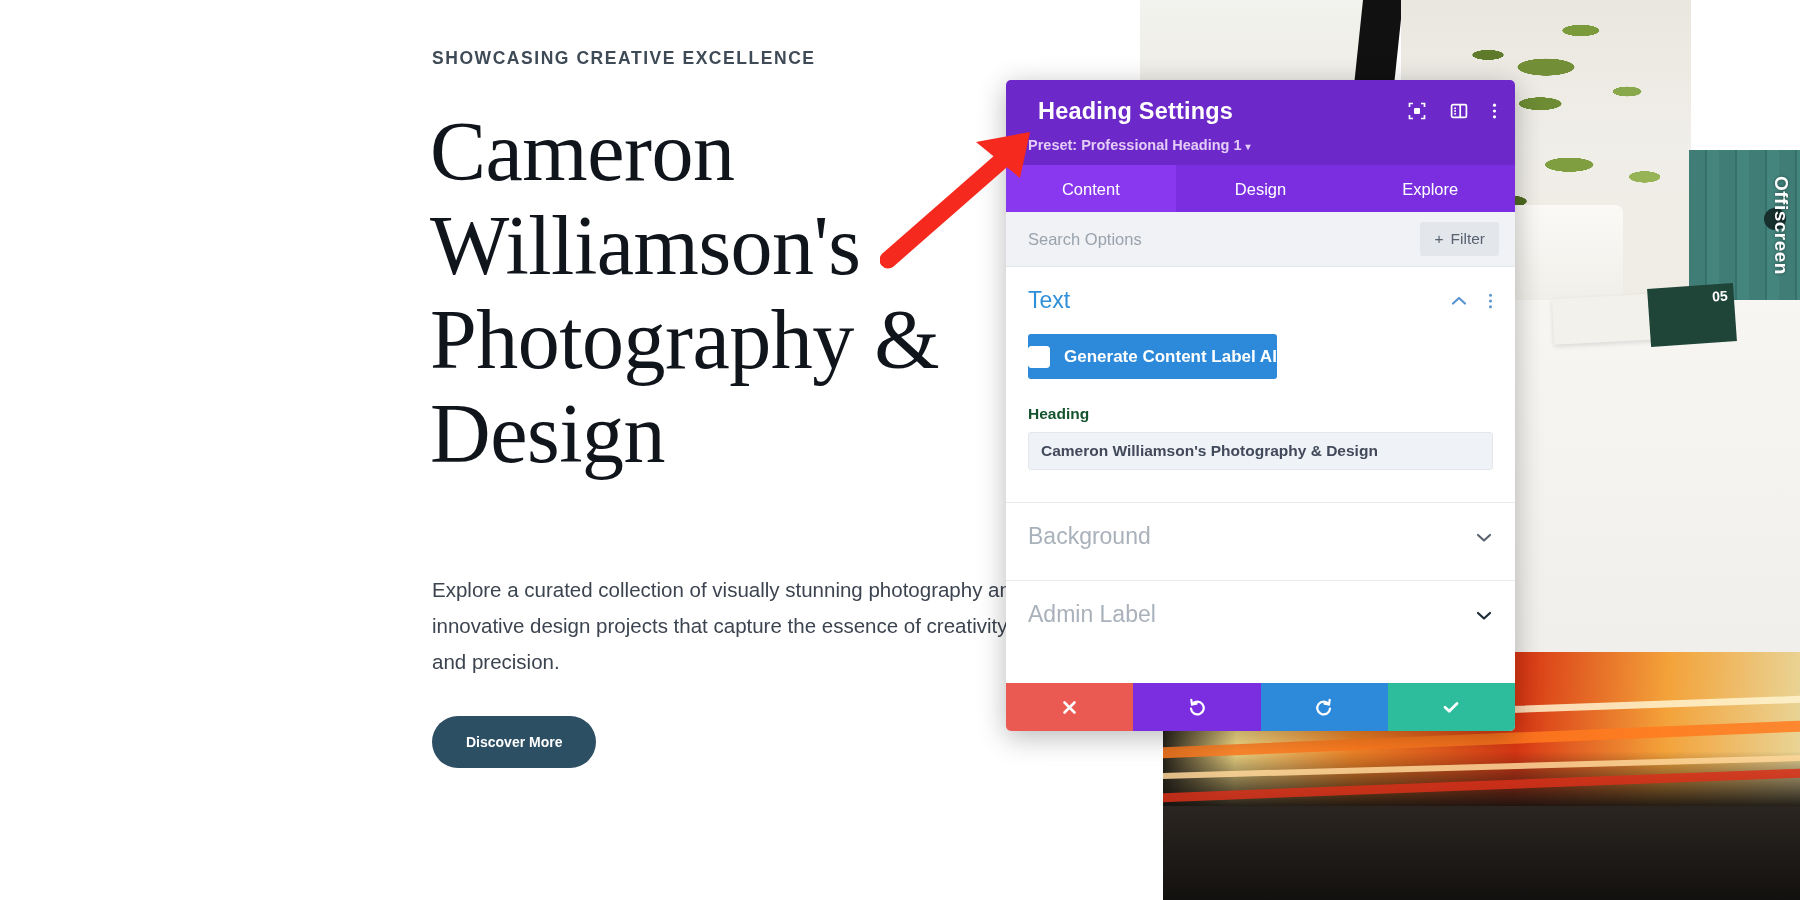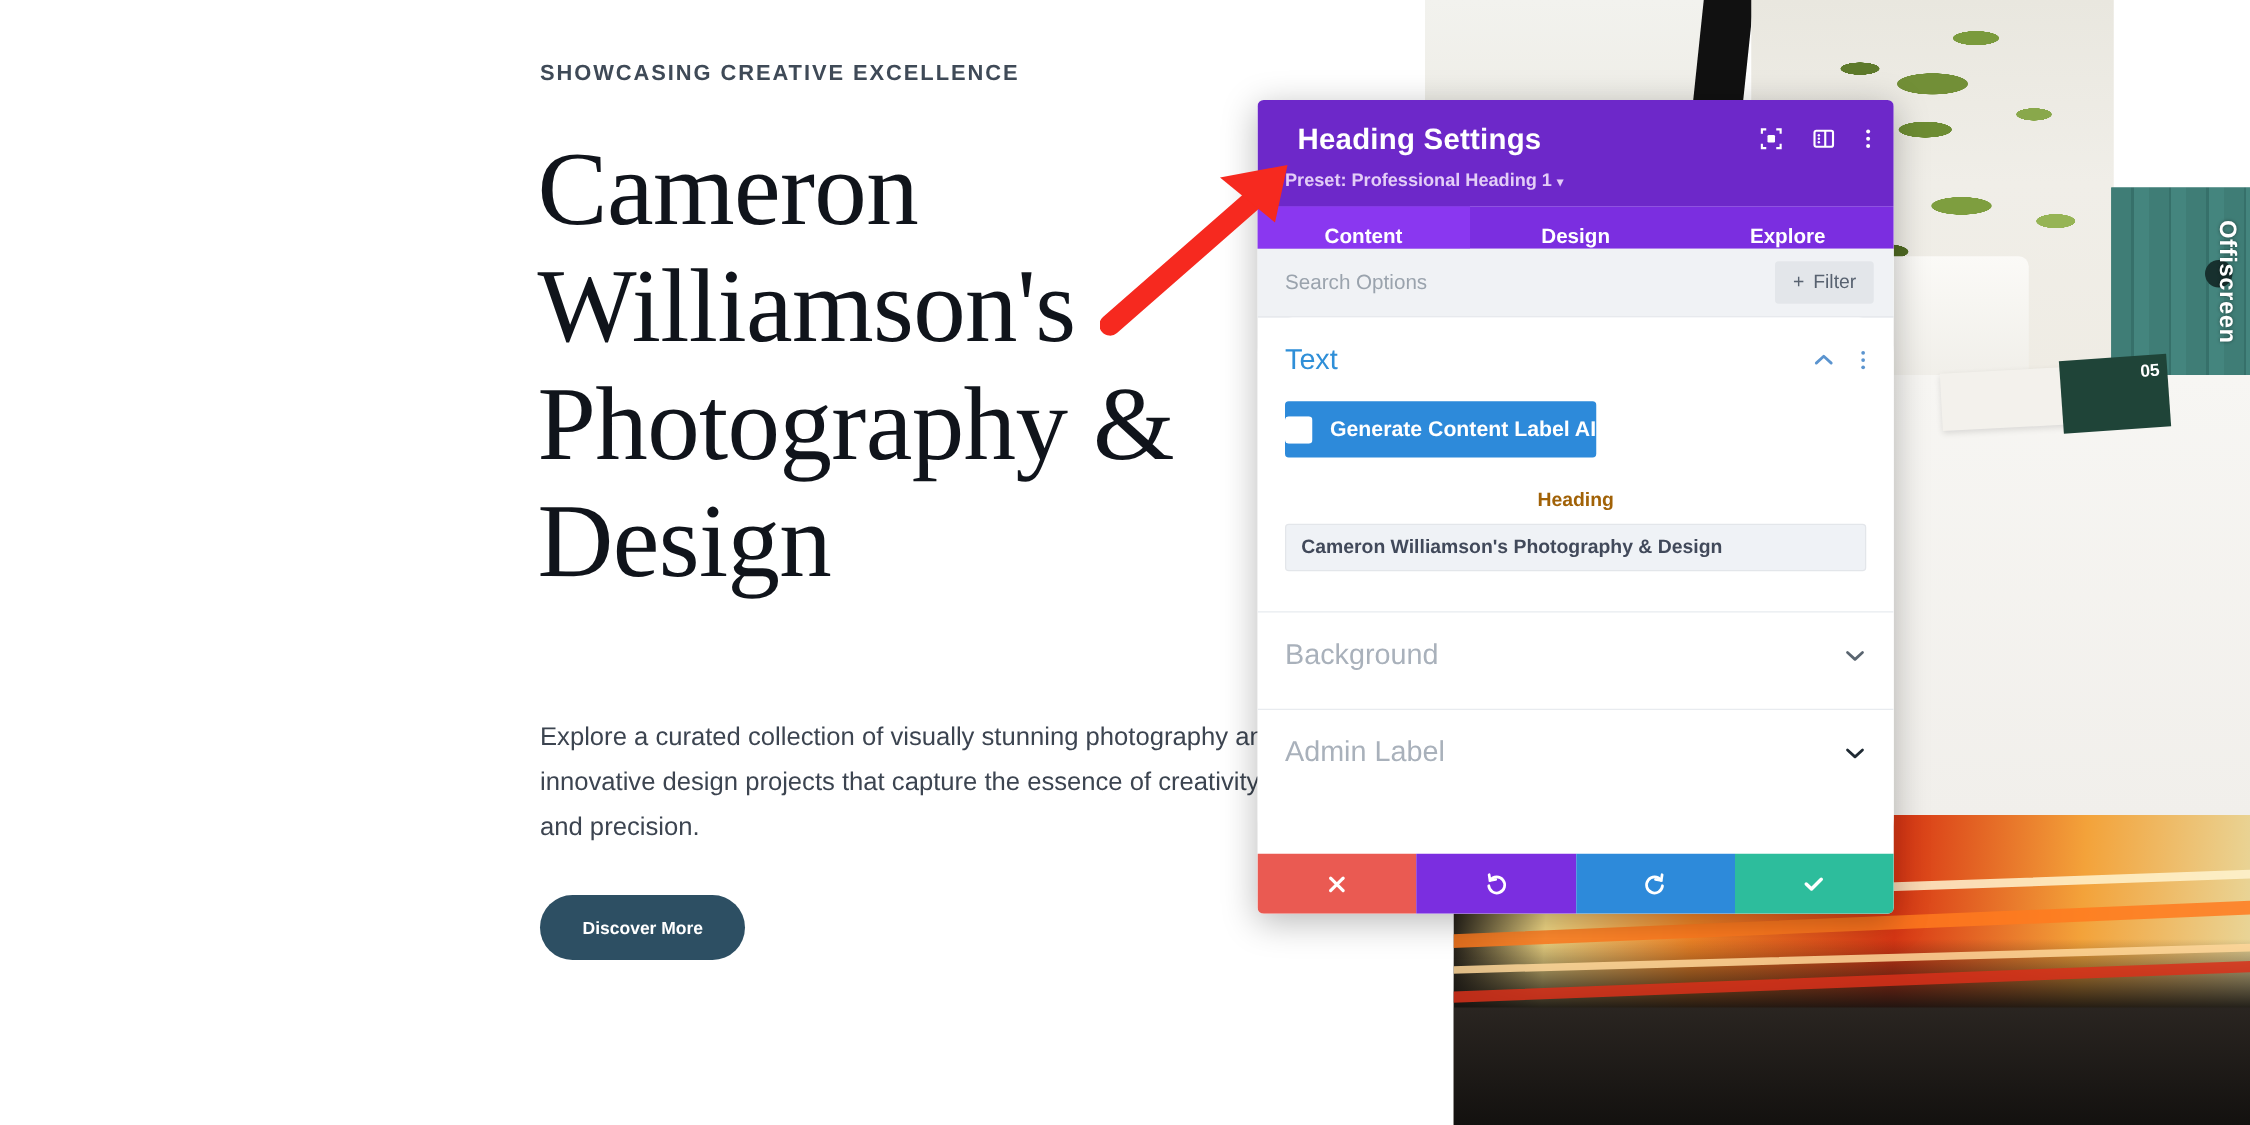--- a/index.html
+++ b/index.html
@@ -155,41 +155,41 @@
   }
   .m-head{ background:#6d28c9; padding:18px 22px 12px 22px; position:relative; flex:none; }
   .m-title{ color:#fff; font-size:23.5px; font-weight:700; letter-spacing:.2px;margin-left:10px; }
   .m-preset{ color:#e3cdf7; font-size:14.5px; font-weight:700; margin-top:12px; cursor:pointer; }
   .m-preset .caret{ font-size:10px; margin-left:4px; }
   .m-head-icons{ position:absolute; right:18px; top:22px; display:flex; align-items:center; gap:24px; }
   .ic{ cursor:pointer; display:flex; align-items:center; justify-content:center; }
 
   .m-tabs{ background:#7b2ee0; display:flex; flex:none; }
   .m-tab{
-    flex:1; text-align:center; padding:15px 0 0 0;
-    color:#fff; font-size:16.5px; font-weight:700; cursor:pointer;
+    flex:1; text-align:center; padding:15px 0 13px 0;
+    color:#fff; font-size:16.5px; font-weight:400; cursor:pointer;
   }
   .m-tab.active{ background:#8a37f0; }
 
   .m-search{
     background:#f0f2f5; display:flex; align-items:center; flex:none;
     padding:10px 16px 10px 22px; border-bottom:1px solid #e3e6ea;justify-content:flex-end;
   }
   .m-search-input{
     flex:1; border:none; outline:none; background:transparent;
     font-family:"Liberation Sans", sans-serif; font-size:16.5px; color:#3c4450;
   }
   .m-search-input::placeholder{ color:#9aa3ad; }
   .m-filter{
     background:#e3e6ea; color:#586270; border:none; border-radius:3px;
     padding:8px 14px; font-size:15.5px; font-family:"Liberation Sans", sans-serif;
     cursor:pointer; white-space:nowrap; display:flex; align-items:center; gap:7px;
   }
 
-  .m-body{ flex:1; overflow:hidden; background:#fff;border-radius:28px; }
+  .m-body{ flex:1; overflow:hidden; background:#fff; }
 
   .sec-head{
     display:flex; align-items:center; padding:20px 22px 16px 22px; cursor:pointer;
   }
   .sec-title{ flex:1; font-size:23px; color:#2f8fd8; font-weight:400; }
   .sec-title.collapsed{ color:#a9b1bb; }
   .sec-icons{ display:flex; align-items:center; gap:20px; }
 
   .ai-btn{
     display:flex; align-items:center; justify-content:center; gap:14px;
@@ -200,21 +200,21 @@
   }
   .ai-badge{
     width:22px; height:22px; border-radius:3px; background:#fff;
     display:flex; align-items:center; justify-content:center;
     font-size:11px; font-weight:700;
     background-image:linear-gradient(135deg,#2d8ada,#8a37f0);
     -webkit-background-clip:text; background-clip:text; color:transparent;
     box-shadow:inset 0 0 0 22px #fff;
   }
 
-  .fld-label{ margin:26px 22px 9px 22px; font-size:15.5px; font-weight:700; color:#a16207;text-align:center; }
+  .fld-label{ margin:26px 22px 9px 22px; font-size:15.5px; font-weight:700; color:#14532d; }
   .fld-input{
     margin:0 22px; height:38px; background:#eff2f6; border:1px solid #e3e6ea;
     border-radius:3px; display:flex; align-items:center; padding:0 12px;
     font-size:15.5px; color:#41495a; font-weight:700; cursor:text;
     white-space:nowrap; overflow:hidden;
   }
 
   .sec-divider{ border-top:1px solid #e8ebef; margin-top:32px; }
 
   .m-foot{ display:flex; flex:none; height:48px; }

